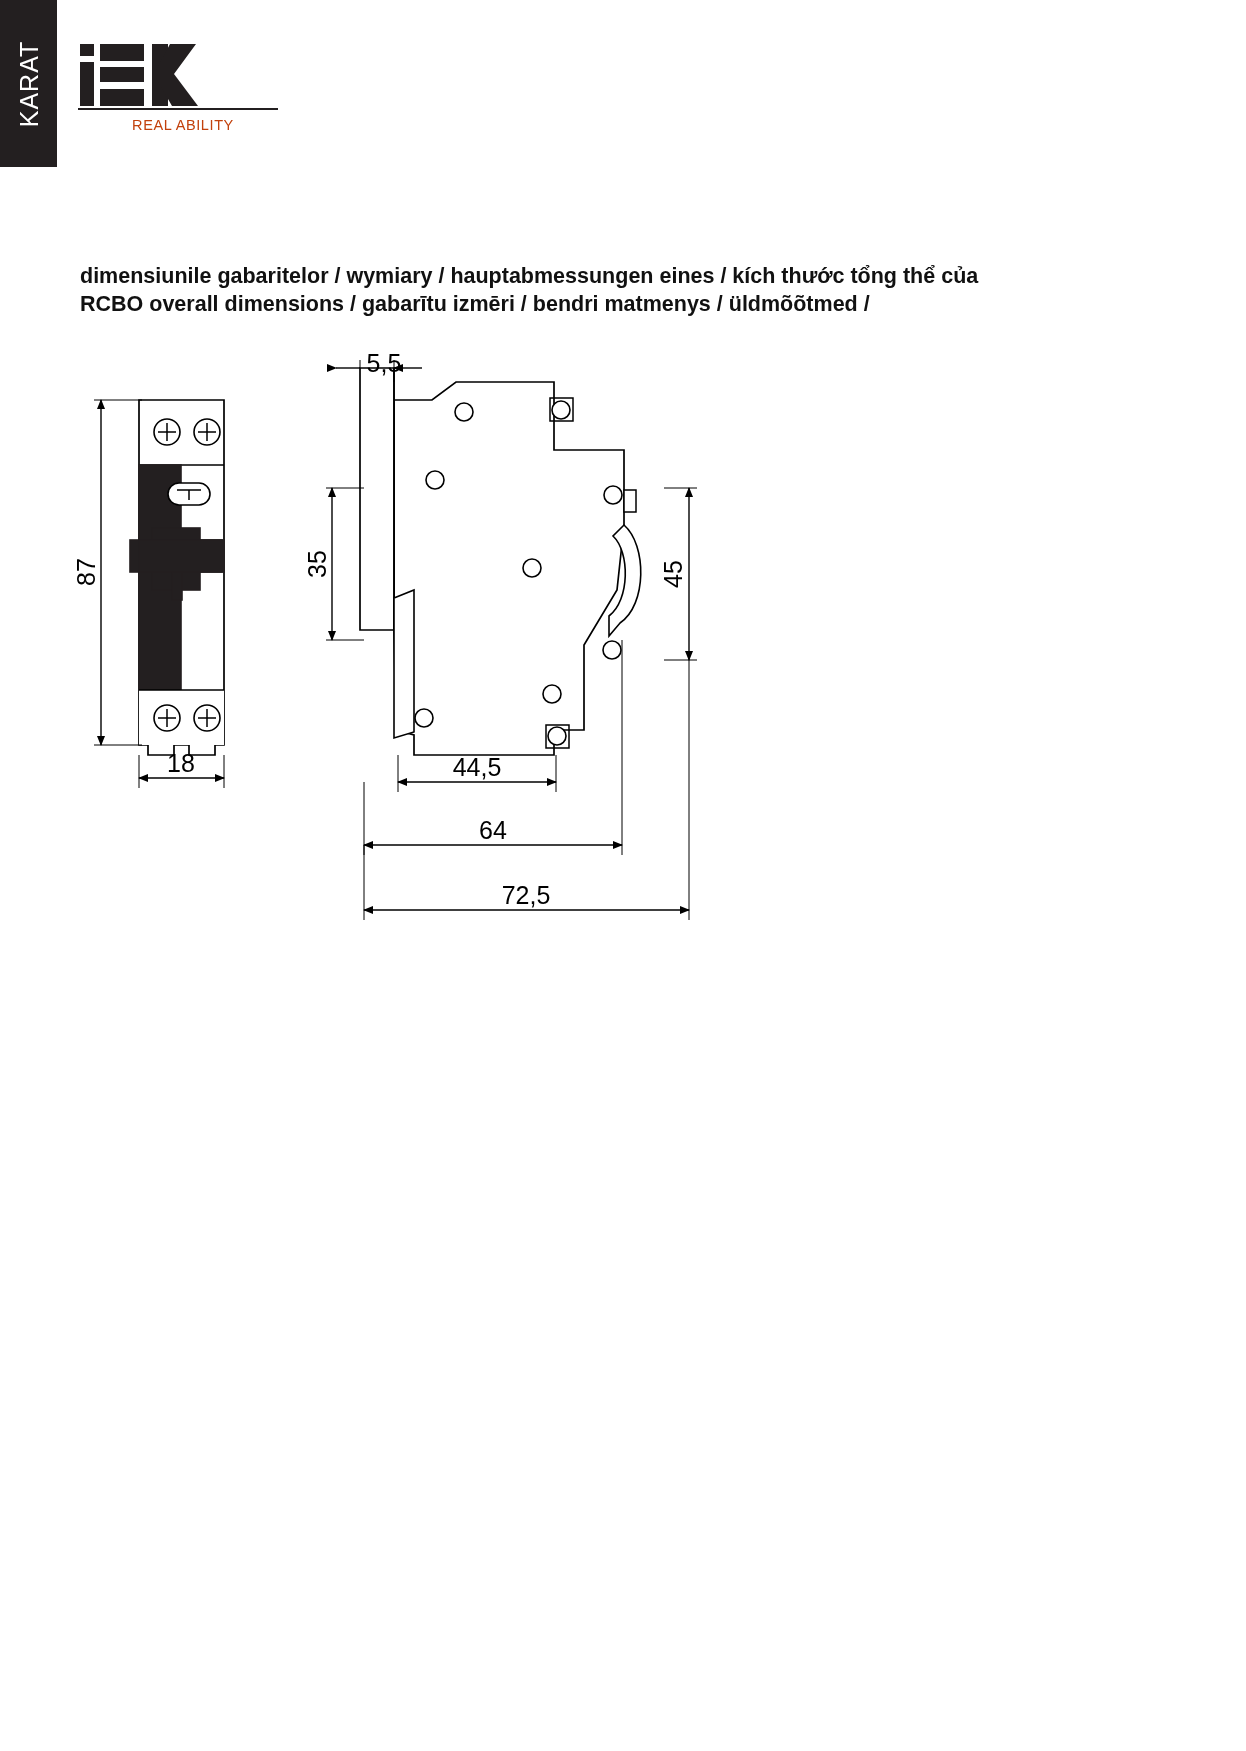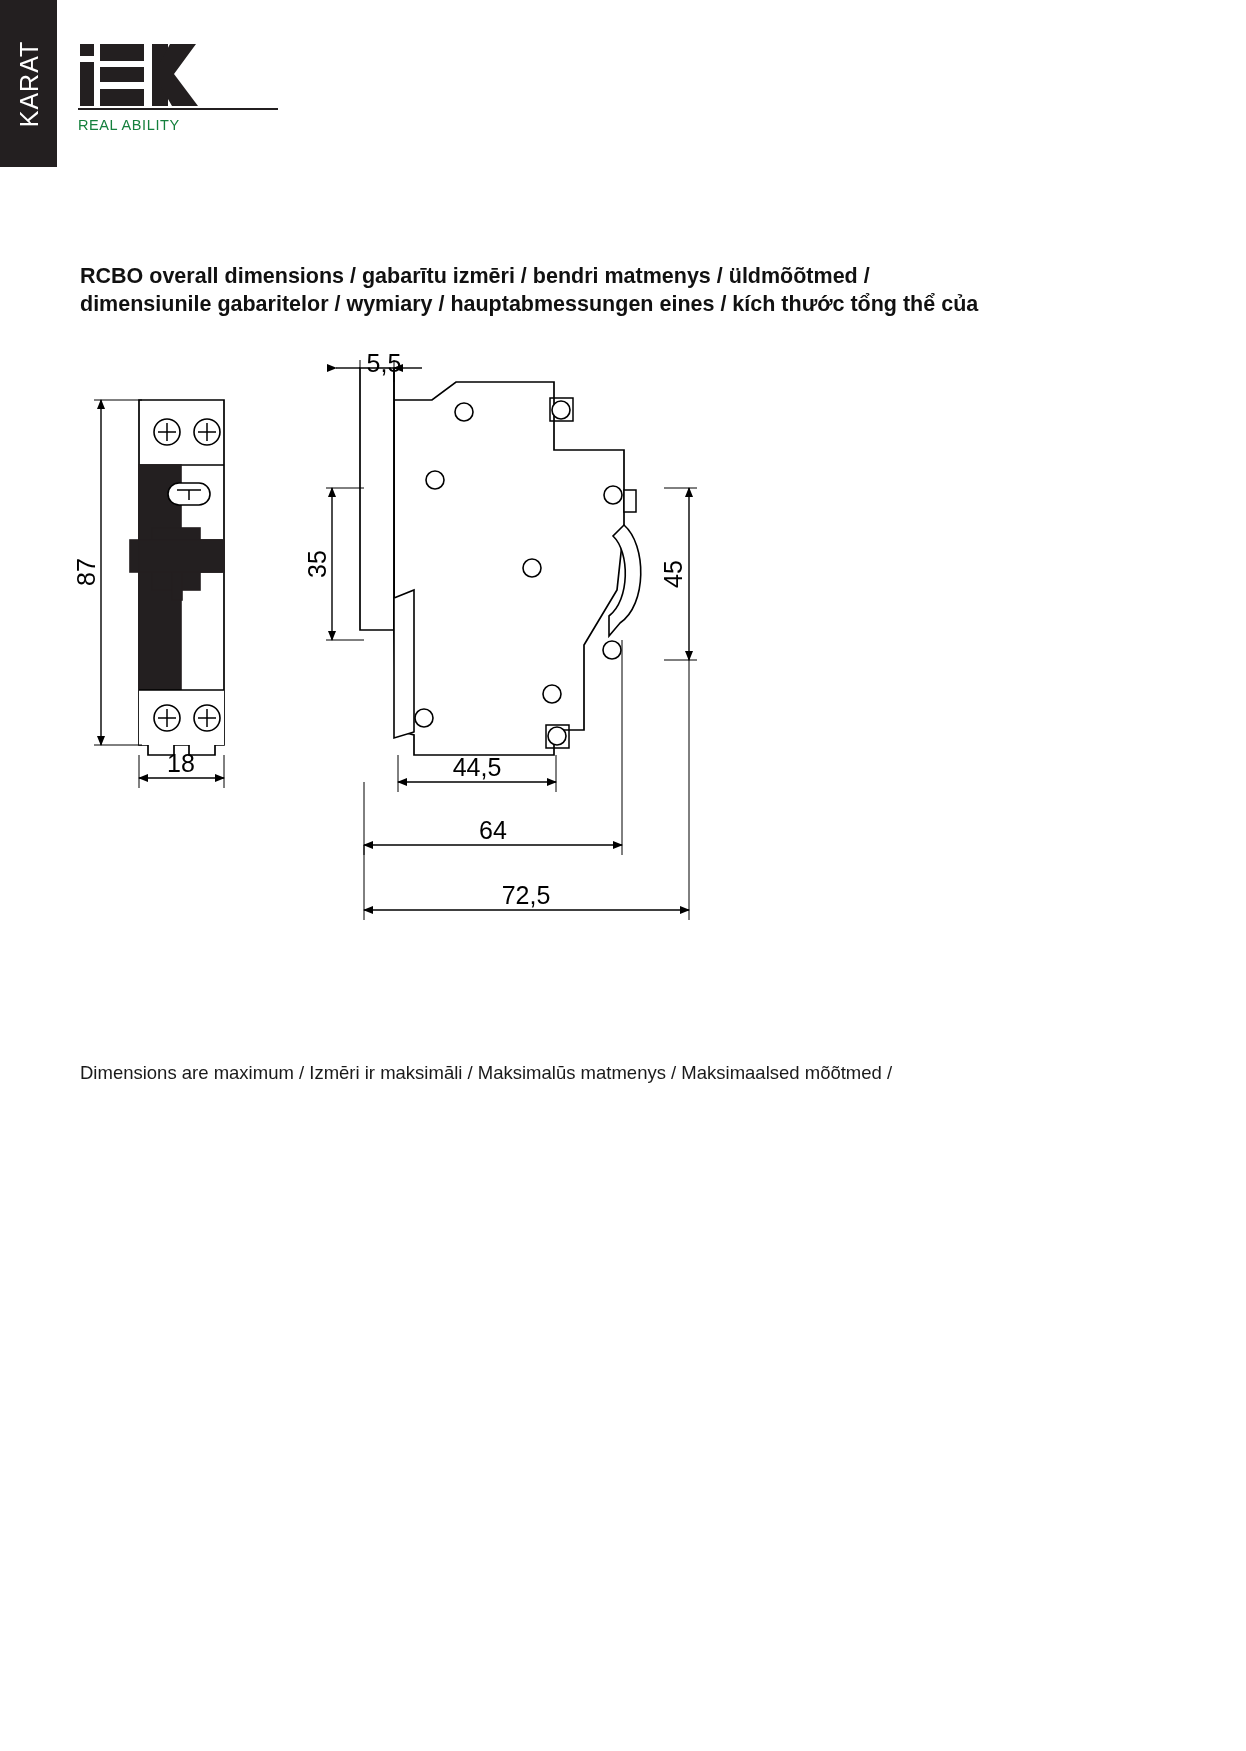--- a/index.html
+++ b/index.html
@@ -43,22 +43,23 @@
     top: 38px;
     width: 210px;
   }
   .logo-mark {
     display: block;
   }
   .logo-tagline {
     margin-top: 7px;
     font-size: 14.5px;
     letter-spacing: 0.6px;
-    color: #15803d;
+    color: #c2410c;
     font-family: "Liberation Sans", sans-serif;
+    text-align: center;
   }
 
   
   .title {
     position: absolute;
     left: 80px;
     top: 262px;
     width: 1010px;
     font-size: 21.5px;
     font-weight: bold;
@@ -108,22 +109,22 @@
 
     <rect x="74" y="6" width="16" height="62" fill="#231f20"></rect>
     <polygon points="92,6 118,6 96,36 120,68 94,68 78,40 78,32" fill="#231f20"></polygon>
 
     <rect x="0" y="70" width="200" height="2" fill="#231f20"></rect>
   </svg>
   <div class="logo-tagline">REAL ABILITY</div>
 </div>
 
 <div class="title">
+  <div>dimensiunile gabaritelor / wymiary / hauptabmessungen eines / kích thước tổng thể của</div>
   <div>RCBO overall dimensions / gabarītu izmēri / bendri matmenys / üldmõõtmed /</div>
-  <div>dimensiunile gabaritelor / wymiary / hauptabmessungen eines / kích thước tổng thể của</div>
 </div>
 
 <div class="drawing">
 <svg width="1000" height="600" viewBox="0 0 1000 600">
   <defs>
     <marker id="arrHead" markerWidth="10" markerHeight="8" refX="9" refY="4" orient="auto" markerUnits="userSpaceOnUse">
       <polygon points="0,0 10,4 0,8" fill="#000000"></polygon>
     </marker>
     <marker id="arrTail" markerWidth="10" markerHeight="8" refX="1" refY="4" orient="auto" markerUnits="userSpaceOnUse">
       <polygon points="10,0 0,4 10,8" fill="#000000"></polygon>
@@ -261,14 +262,13 @@
     <text x="0" y="0" text-anchor="middle" transform="translate(31,232) rotate(-90)">87</text>
     <text x="117" y="432" text-anchor="middle">18</text>
     <text x="413" y="436" text-anchor="middle">44,5</text>
     <text x="429" y="499" text-anchor="middle">64</text>
     <text x="462" y="564" text-anchor="middle">72,5</text>
   </g>
 </svg>
 </div>
 
 <div class="footnote">
-  <div>Dimensions are maximum / Izmēri ir maksimāli / Maksimalūs matmenys / Maksimaalsed mõõtmed /</div>
 </div>
 
 </body></html>

